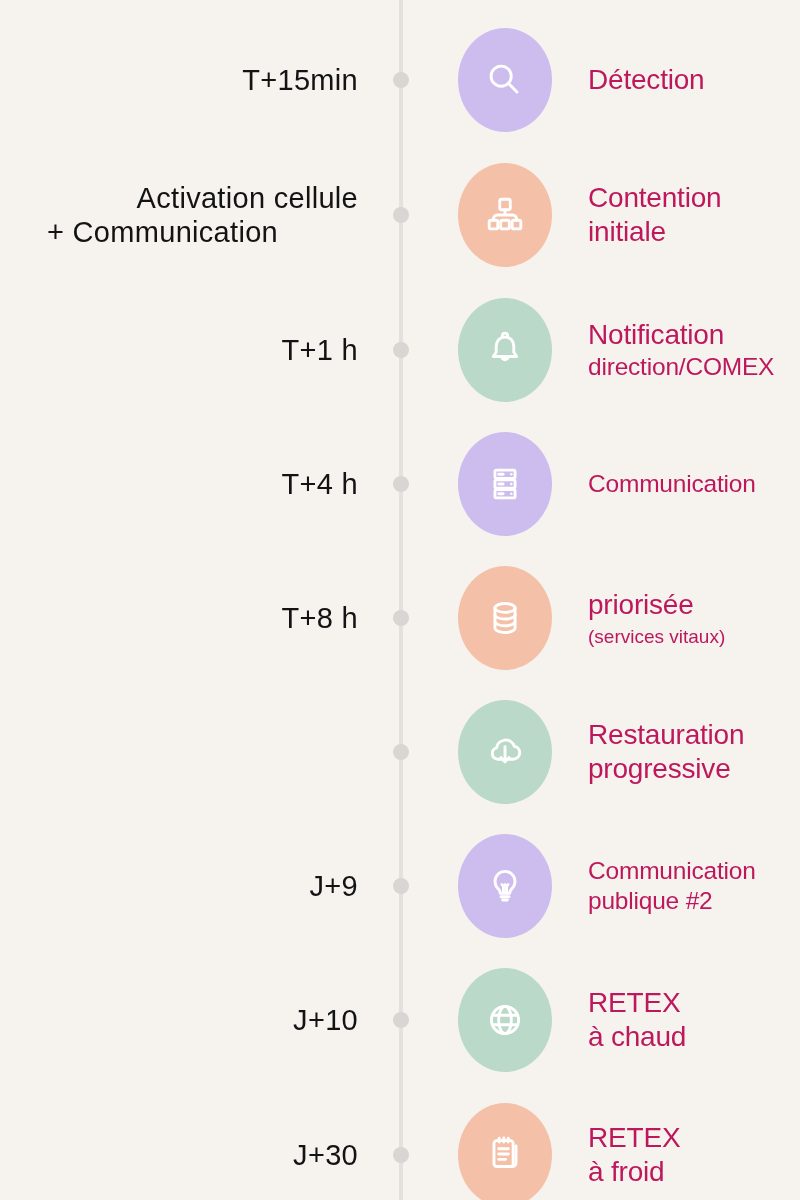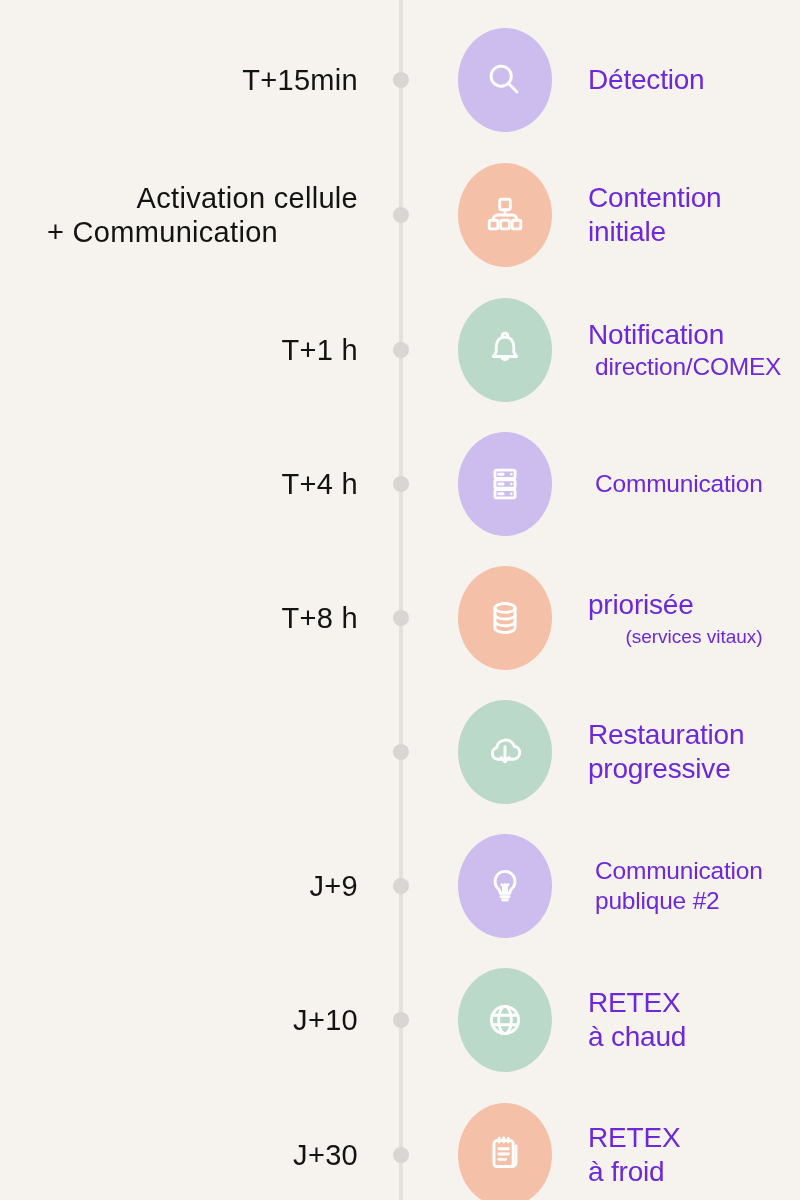--- a/index.html
+++ b/index.html
@@ -53,25 +53,25 @@
   .badge.salmon{background:var(--salmon,#f4c1a8);}
   .badge.mint{background:var(--mint,#bad9c9);}
   .badge svg{width:46px;height:46px;display:block;}
   .badge svg *{fill:none;stroke:#fff;stroke-width:3;stroke-linecap:round;stroke-linejoin:round;}
   .badge svg .fil{fill:#fff;stroke:none;}
   .titles{
     position:absolute;
     left:588px;right:0;top:0;height:100%;
     display:flex;flex-direction:column;justify-content:center;
     line-height:1.22;
-    color:#6d28d9;
+    color:#be185d;
   }
   .t-big{font-size:28px;font-weight:500;letter-spacing:-.2px;}
-  .t-mid{font-size:24.5px;font-weight:500;letter-spacing:-.2px;margin-left:7px;}
-  .t-small{font-size:19px;font-weight:500;margin-top:3px;text-align:center;}
+  .t-mid{font-size:24.5px;font-weight:500;letter-spacing:-.2px;}
+  .t-small{font-size:19px;font-weight:500;margin-top:3px;}
   
   .r0{top:13px;} .r1{top:148px;} .r2{top:283px;} .r3{top:417px;}
   .r4{top:551px;} .r5{top:685px;} .r6{top:819px;} .r7{top:953px;}
   .r8{top:1088px;}
 </style>
 </head>
 <body>
 
 <div id="canvas">
   <div class="timeline-line"></div>

